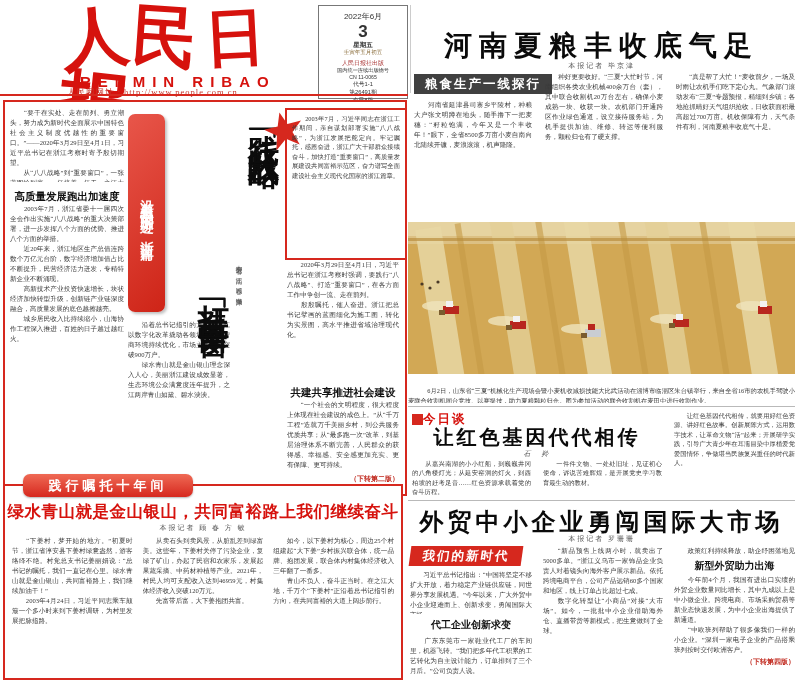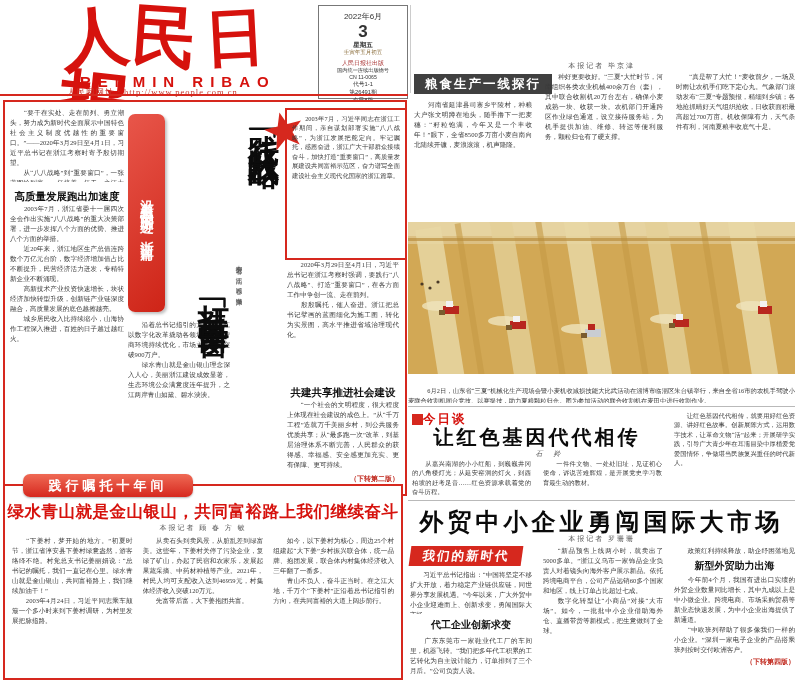--- a/index.html
+++ b/index.html
@@ -73,20 +73,21 @@
     <div style="font-size:5.2px;">国内统一连续出版物号</div>
     <div style="font-size:5.2px;">CN 11-0065</div>
     <div style="font-size:5.8px;">代号1-1</div>
     <div style="font-size:5.8px;">第26491期</div>
     <div style="font-size:5.8px;">今日8版</div>
   </div>
 
   <div class="abs" style="left:0;top:94px;width:408px;height:2px;background:#d6281e;"></div>
   <div class="abs" style="left:410px;top:5px;width:1px;height:88px;background:#ccc;"></div>
 
+  <div class="abs h-sans" style="left:408px;top:27px;width:387px;text-align:center;font-size:28px;letter-spacing:7px;color:#0a0a0a;">河南夏粮丰收底气足</div>
   <div class="abs byline" style="left:408px;top:61px;width:387px;">本报记者 毕京津</div>
   <div class="abs badge-red" style="left:414px;top:74px;width:138px;height:20px;font-size:12.5px;letter-spacing:2px;">粮食生产一线探行</div>
 
   <div class="abs body" style="left:414px;top:100px;width:118px;height:116px;">　　河南省延津县司寨乡平陵村，种粮大户张文明蹲在地头，随手撸下一把麦穗：“籽粒饱满，今年又是一个丰收年！”眼下，全省8500多万亩小麦自南向北陆续开镰，麦浪滚滚，机声隆隆。</div>
   <div class="abs body" style="left:545px;top:72px;width:118px;height:144px;">　　种好更要收好。“三夏”大忙时节，河南组织各类农业机械400余万台（套），其中联合收割机20万台左右，确保小麦成熟一块、收获一块。农机部门开通跨区作业绿色通道，设立接待服务站，为机手提供加油、维修、转运等便利服务，颗粒归仓有了硬支撑。</div>
   <div class="abs body" style="left:676px;top:72px;width:119px;height:144px;">　　“真是帮了大忙！”麦收前夕，一场及时雨让农机手们吃下定心丸。气象部门滚动发布“三夏”专题预报，精细到乡镇；各地抢抓晴好天气组织抢收，日收获面积最高超过700万亩。机收保障有力，天气条件有利，河南夏粮丰收底气十足。</div>
 
   <div class="abs" style="left:408px;top:222px;width:387px;height:152px;">
     <svg width="387" height="152" viewBox="0 0 387 152" xmlns="http://www.w3.org/2000/svg">
       <rect width="387" height="152" fill="#d2a855"></rect>
@@ -149,21 +150,21 @@
     
   </div>
 
   <div class="abs rule" style="left:408px;top:406px;width:387px;"></div>
 
   <div class="abs" style="left:412px;top:411px;display:flex;align-items:center;">
     <span style="width:11px;height:11px;background:#d6281e;display:inline-block;"></span>
     <span class="h-sans red" style="font-size:12.5px;letter-spacing:2px;">今日谈</span>
   </div>
   <div class="abs h-serif" style="left:412px;top:424px;width:250px;text-align:center;font-size:20px;letter-spacing:3px;color:#0a0a0a;">让红色基因代代相传</div>
-  <div class="abs byline" style="left:424px;top:449px;width:250px;font-style:italic;">石　羚</div>
+  <div class="abs byline" style="left:412px;top:449px;width:250px;font-style:italic;">石　羚</div>
   <div class="abs body-sm" style="left:412px;top:459px;width:119px;height:37px;">　　从嘉兴南湖的小小红船，到巍巍井冈的八角楼灯光；从延安窑洞的灯火，到西柏坡的赶考足音……红色资源承载着党的奋斗历程。</div>
   <div class="abs body-sm" style="left:543px;top:459px;width:119px;height:37px;">　　一件件文物、一处处旧址，见证初心使命，诉说苦难辉煌，是开展党史学习教育最生动的教材。</div>
   <div class="abs body-sm" style="left:674px;top:411px;width:121px;height:85px;">　　让红色基因代代相传，就要用好红色资源、讲好红色故事。创新展陈方式，运用数字技术，让革命文物“活”起来；开展研学实践，引导广大青少年在耳濡目染中厚植爱党爱国情怀，争做堪当民族复兴重任的时代新人。</div>
 
   <div class="abs rule" style="left:408px;top:500px;width:387px;"></div>
 
   <div class="abs bigbox" style="left:3px;top:100px;width:400px;height:392px;">
     <div class="abs body" style="left:5px;top:6px;width:114px;height:74px;">　　“要干在实处、走在前列、勇立潮头，努力成为新时代全面展示中国特色社会主义制度优越性的重要窗口。”——2020年3月29日至4月1日，习近平总书记在浙江考察时寄予殷切期望。
 　　从“八八战略”到“重要窗口”，一张蓝图绘到底，一任接着一任干，之江大地处处涌动着创新创业的热潮。</div>
     <div class="abs subhead" style="left:2px;top:84px;width:120px;">高质量发展跑出加速度</div>

